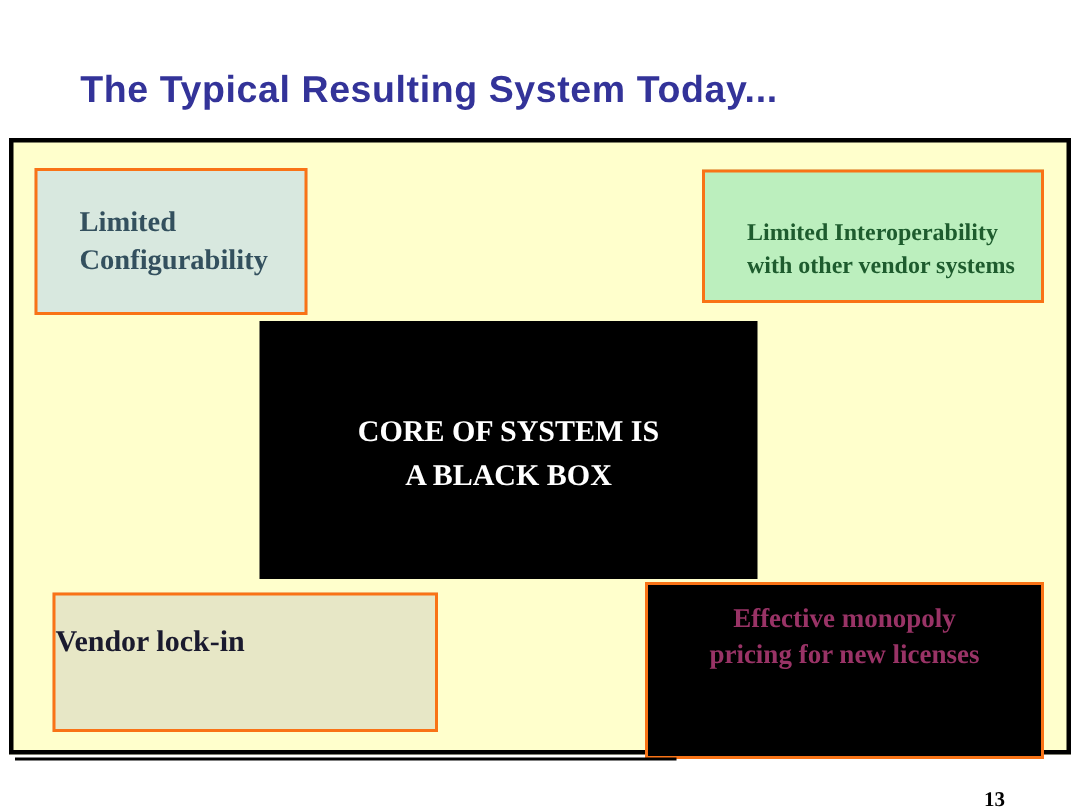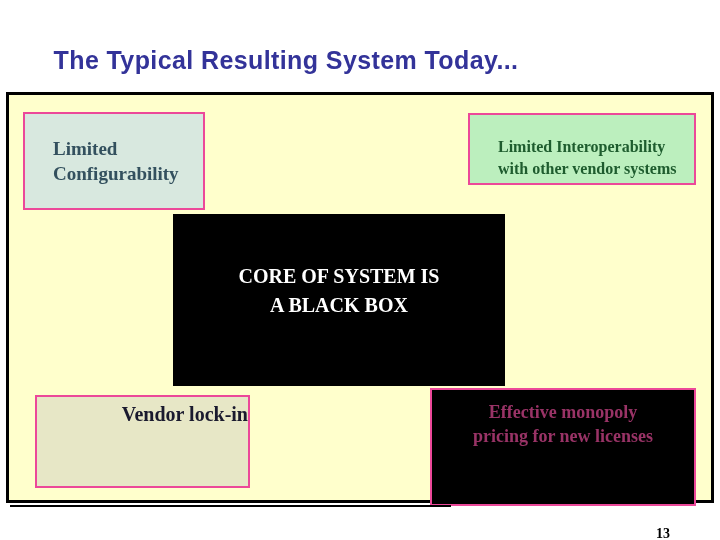--- a/index.html
+++ b/index.html
@@ -34,58 +34,58 @@
     top: 92px;
     width: 708px;
     height: 411px;
     box-sizing: border-box;
     border: 3px solid #000000;
     background: #FFFFCC;
   }
   .box {
     position: absolute;
     box-sizing: border-box;
-    border: 2px solid #ec4899;
+    border: 2px solid #f97316;
     font-family: "Liberation Serif", serif;
     font-weight: bold;
   }
   .box .lbl { white-space: pre-line; display: block; }
 
   .box-config {
     left: 23px; top: 112px; width: 182px; height: 98px;
     background: #D8E8DF;
     color: #33505E;
     font-size: 19px; line-height: 25px;
     display: flex; align-items: center;
     padding-left: 28px;
   }
   .box-interop {
-    left: 468px; top: 113px; width: 228px; height: 72px;
+    left: 468px; top: 113px; width: 228px; height: 89px;
     background: #BCEFBE;
     color: #1E5C2E;
     font-size: 16px; line-height: 22px;
     display: flex; align-items: center;
     padding-left: 28px; padding-top: 18px;
   }
   .box-core {
     left: 173px; top: 214px; width: 332px; height: 172px;
     background: #000000;
     border: none;
     color: #FFFFFF;
     font-size: 20px; line-height: 29px;
     text-align: center;
-    padding-top: 48px;
+    padding-top: 60px;
   }
   .box-lockin {
-    left: 35px; top: 395px; width: 215px; height: 93px;
+    left: 35px; top: 395px; width: 257px; height: 93px;
     background: #E7E7C6;
     color: #1A1A2E;
     font-size: 20px; line-height: 26px;
-    text-align: right;
-    padding-top: 4px;
+    text-align: left;
+    padding-top: 18px;
   }
   .box-monopoly {
     left: 430px; top: 388px; width: 266px; height: 118px;
     background: #000000;
     color: #993366;
     font-size: 18px; line-height: 24px;
     text-align: center;
     padding-top: 10px;
   }
   .footer-divider {

